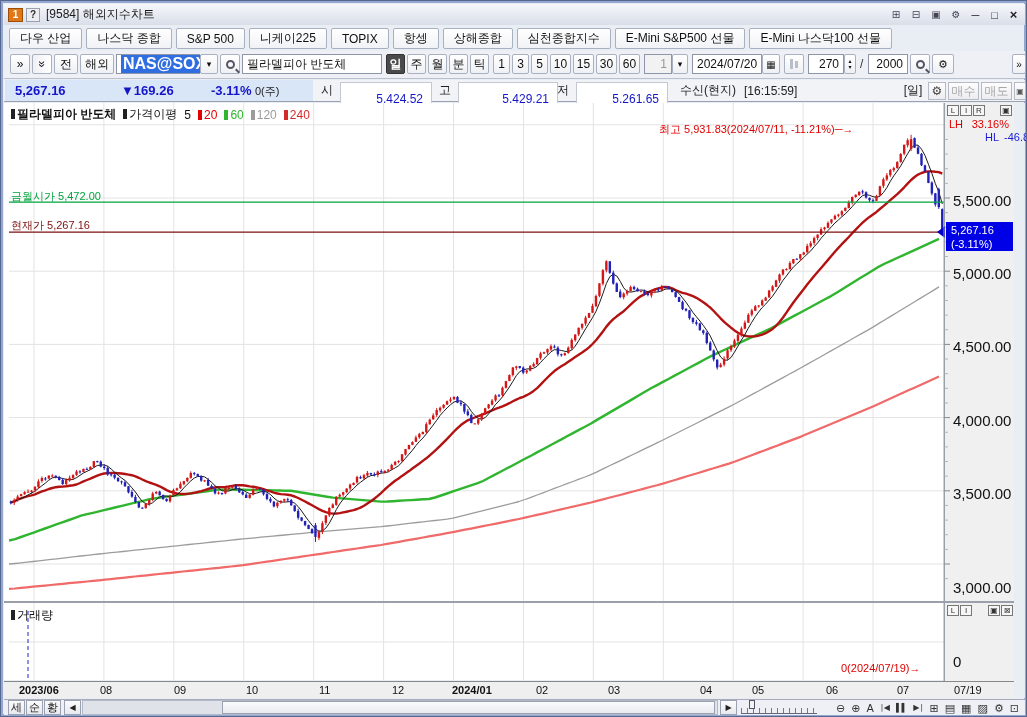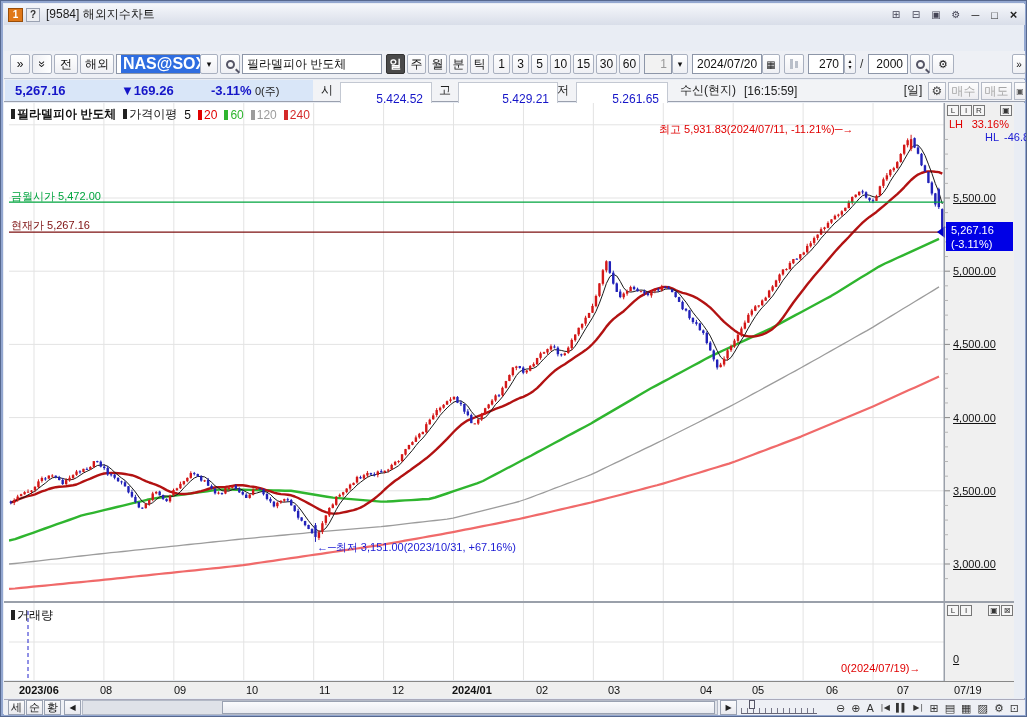--- a/index.html
+++ b/index.html
@@ -46,21 +46,21 @@
   .gray-btn{position:absolute;top:2px;height:18px;background:linear-gradient(#fdfdfd,#ededf1);border:1px solid #b4bac6;
     font-size:12px;color:#a6a6a6;display:flex;align-items:center;justify-content:center;cursor:pointer;}
   
   .chart-bg{left:3px;top:102px;width:940px;height:498px;background:#fff;}
   .vol-bg{left:3px;top:602px;width:940px;height:77px;background:#fff;}
   .right-panel{left:943px;top:102px;width:70px;height:578px;background:#f0f0f0;border-left:1px solid #9aa0aa;}
   .frame-strip{left:1013px;top:102px;width:11px;height:595px;background:#e9edf4;}
   .pane-divider{left:3px;top:600px;width:1010px;height:2px;background:#9aa0aa;}
   .xaxis{left:3px;top:680px;width:1010px;height:17px;background:#efefef;border-top:1px solid #888;}
   .xlabel{position:absolute;top:2px;font-size:11px;color:#111;}
-  .ylabel{position:absolute;left:8px;font-size:11px;color:#111;text-decoration:underline;}
+  .ylabel{position:absolute;left:8px;font-size:15px;color:#111;}
   .mini-btn{position:absolute;width:12px;height:11px;border:1px solid #777;background:#f6f6f6;font-size:8px;
     color:#333;display:flex;align-items:center;justify-content:center;cursor:pointer;}
   .legend{left:10px;top:105px;display:flex;align-items:center;gap:7px;font-size:12px;color:#111;}
   .sw{display:inline-block;width:4px;height:10px;margin-right:2px;vertical-align:-1px;}
   .note{position:absolute;font-size:11px;white-space:nowrap;}
   .badge{left:945px;top:221px;width:67px;height:29px;background:#0000e6;color:#fff;font-size:11px;
     line-height:14px;padding:1px 0 0 5px;}
   
   .bottombar{left:3px;top:698px;width:1021px;height:16px;background:#eef0f5;border-top:1px solid #aab;}
   .bb-btn{position:absolute;top:0px;height:15px;background:linear-gradient(#fbfbfd,#e8e9ee);border:1px solid #9aa2b2;
@@ -88,20 +88,32 @@
       <div class="tb-ico">⊞</div>
       <div class="tb-ico">⊟</div>
       <div class="tb-ico">▣</div>
       <div class="tb-ico">⚙</div>
       <div class="tb-ctl">─</div>
       <div class="tb-ctl">□</div>
       <div class="tb-ctl" style="font-size:13px;font-weight:bold;">×</div>
     </div>
   </div>
 
+  <div class="abs tabbar">
+    <div class="tab">다우 산업</div>
+    <div class="tab">나스닥 종합</div>
+    <div class="tab">S&amp;P 500</div>
+    <div class="tab">니케이225</div>
+    <div class="tab">TOPIX</div>
+    <div class="tab">항셍</div>
+    <div class="tab">상해종합</div>
+    <div class="tab">심천종합지수</div>
+    <div class="tab">E-Mini S&amp;P500 선물</div>
+    <div class="tab">E-Mini 나스닥100 선물</div>
+  </div>
 
   <div class="abs toolbar">
     <div class="btn" style="left:6px;width:20px;">»</div>
     <div class="btn" style="left:28px;width:20px;transform:rotate(90deg);">»</div>
     <div class="btn" style="left:50px;width:24px;">전</div>
     <div class="btn" style="left:76px;width:34px;">해외</div>
     <div class="field" style="left:112px;width:84px;">
       <span class="sel-text">NAS@SOX</span>
     </div>
     <div class="btn" style="left:196px;width:18px;font-size:9px;">▾</div>
@@ -821,42 +833,41 @@
     <span style="color:#111;">5</span>
     <span style="color:#e00000;"><span class="sw" style="background:#e00000;"></span><span>20</span></span>
     <span style="color:#2fb52f;"><span class="sw" style="background:#2fb52f;"></span><span>60</span></span>
     <span style="color:#9c9c9c;"><span class="sw" style="background:#9c9c9c;"></span><span>120</span></span>
     <span style="color:#d42a2a;"><span class="sw" style="background:#d42a2a;"></span><span>240</span></span>
   </div>
 
   <div class="note" style="left:10px;top:188px;color:#00a43e;">금월시가 5,472.00</div>
   <div class="note" style="left:10px;top:217px;color:#7d1010;">현재가 5,267.16</div>
   <div class="note" style="left:658px;top:121px;color:#e00000;">최고 5,931.83(2024/07/11, -11.21%)─→</div>
-  <div class="note" style="left:316px;top:539px;color:#1b1bd4;">←─최저 3,151.00(2023/10/31, +67.16%)</div>
   <div class="note" style="left:10px;top:606px;color:#111;font-size:12px;"><span class="sw" style="background:#222;"></span><span>거래량</span></div>
   <div class="note" style="left:840px;top:661px;color:#e00000;">0(2024/07/19)→</div>
 
   <div class="mini-btn" style="left:946px;top:104px;">L</div>
   <div class="mini-btn" style="left:959px;top:104px;">I</div>
   <div class="mini-btn" style="left:972px;top:104px;">R</div>
   <div class="mini-btn" style="left:999px;top:104px;">▣</div>
   <div class="note" style="left:948px;top:117px;color:#e00000;width:60px;display:flex;justify-content:space-between;">
     <span>LH</span>
       <span>33.16%</span>
     </div>
   <div class="note" style="left:984px;top:130px;color:#1b1bd4;width:60px;display:flex;justify-content:space-between;text-align:right;">
     <span>HL</span>
       <span>-46.88%</span>
     </div>
   <div class="ylabel" style="left:952px;top:191px;">5,500.00</div>
   <div class="ylabel" style="left:952px;top:264px;">5,000.00</div>
   <div class="ylabel" style="left:952px;top:337px;">4,500.00</div>
   <div class="ylabel" style="left:952px;top:411px;">4,000.00</div>
   <div class="ylabel" style="left:952px;top:484px;">3,500.00</div>
-  <div class="ylabel" style="left:952px;top:557px;text-align:center;">3,000.00</div>
+  <div class="ylabel" style="left:952px;top:578px;text-align:center;">3,000.00</div>
   <div class="abs badge">
     <div>5,267.16</div>
     <div>(-3.11%)</div>
   </div>
   <div class="mini-btn" style="left:946px;top:604px;">L</div>
   <div class="mini-btn" style="left:959px;top:604px;">I</div>
   <div class="mini-btn" style="left:987px;top:604px;">▣</div>
   <div class="mini-btn" style="left:1000px;top:604px;">⊠</div>
   <div class="ylabel" style="left:952px;top:652px;">0</div>
 

